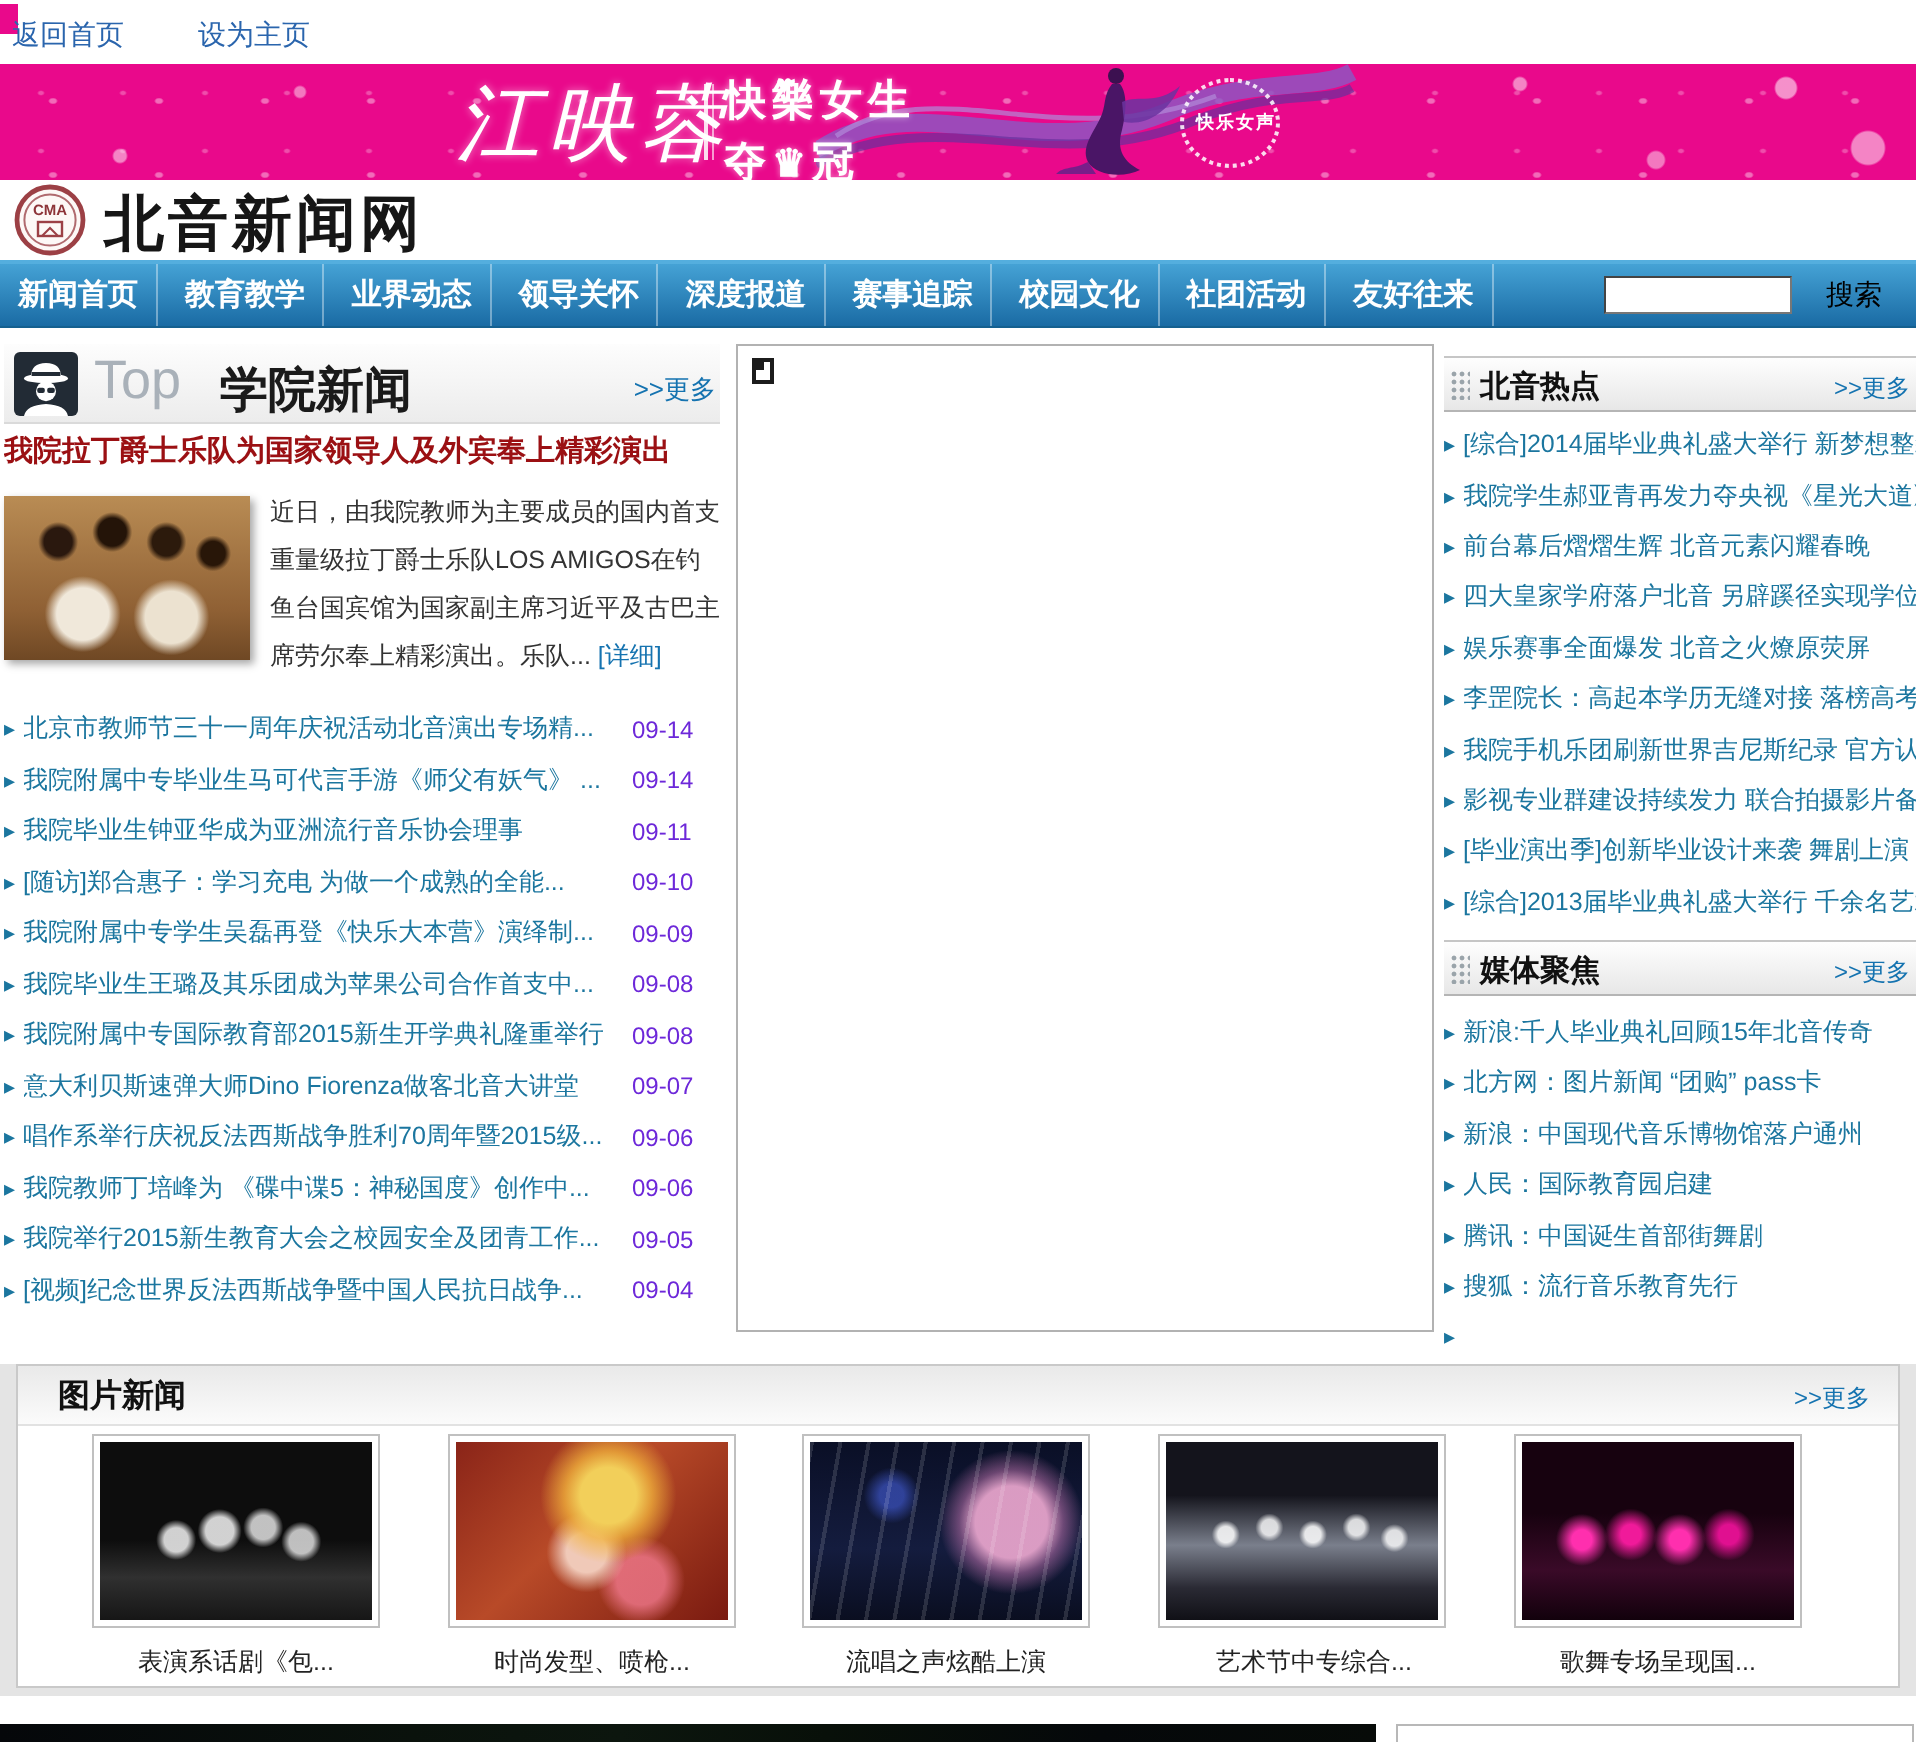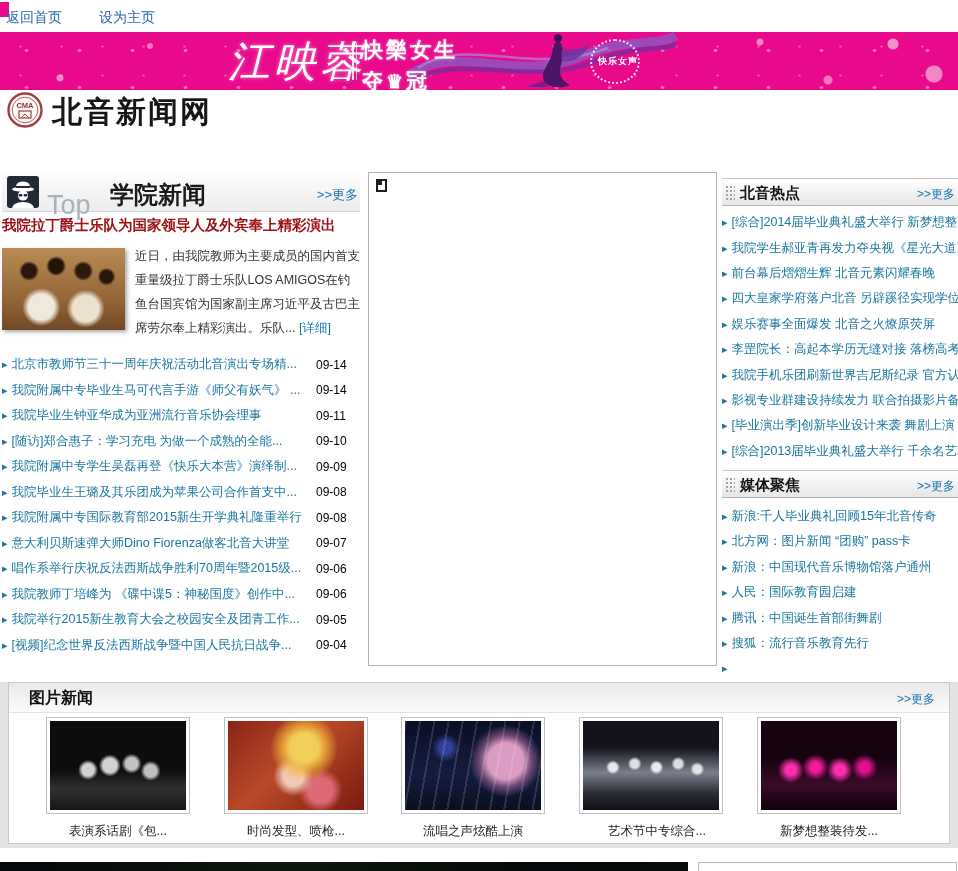--- a/index.html
+++ b/index.html
@@ -51,21 +51,21 @@
   .nav-item { display:inline-block; padding:0 9px; line-height:31px; font-size:15px; font-weight:bold; color:#fff;
     text-decoration:none; border-right:1px solid rgba(255,255,255,.38); cursor:pointer; }
   .search-input { position:absolute; right:62px; top:6px; width:94px; height:19px; border:1px solid #777;
     border-top-color:#444; border-left-color:#444; background:#fff; font-size:12px; padding:0 3px; }
   .search-btn { position:absolute; right:17px; top:7px; font-size:14px; color:#000; cursor:pointer; }
 
   
   .col-left { position:absolute; left:2px; top:172px; width:358px; height:492px; }
   .sec-head { position:relative; height:40px; background:linear-gradient(#fdfdfd, #ececec); border-bottom:1px solid #dadada; }
   .top-icon { position:absolute; left:5px; top:4px; }
-  .top-en { position:absolute; left:45px; top:18px; font-size:27px; color:#a9b1b9; }
+  .top-en { position:absolute; left:45px; top:3px; font-size:27px; color:#a9b1b9; }
   .top-cn { position:absolute; left:108px; top:7px; font-size:24px; font-weight:bold; color:#1a1a1a; }
   .more-link { font-size:13px; color:#1573b0; text-decoration:none; cursor:pointer; }
   .sec-head .more-link { position:absolute; right:2px; top:14px; }
   .headline { position:absolute; left:0; top:44px; width:358px; font-size:14.5px; font-weight:bold; color:#9b1013;
     white-space:nowrap; overflow:hidden; cursor:pointer; }
   .feat-img { position:absolute; left:0; top:76px; width:123px; height:82px; cursor:pointer;
     box-shadow:2px 2px 4px rgba(0,0,0,.35);
     background:
       radial-gradient(circle at 22% 28%, #2a180e 0 7px, transparent 10px),
       radial-gradient(circle at 44% 22%, #241408 0 7px, transparent 10px),
@@ -73,21 +73,21 @@
       radial-gradient(circle at 85% 35%, #281608 0 6px, transparent 9px),
       radial-gradient(circle at 32% 72%, #f0e8da 0 13px, transparent 19px),
       radial-gradient(circle at 68% 74%, #ece2d0 0 13px, transparent 19px),
       linear-gradient(#b98c54, #8f6034 70%, #6f4824); }
   .feat-text { position:absolute; left:133px; top:72px; width:226px; font-size:12.5px; color:#333; line-height:24px; }
   .detail-link { color:#1573b0; text-decoration:none; cursor:pointer; }
   .news-list { position:absolute; left:0; top:180px; width:358px; list-style:none; }
   .news-item { height:25.5px; display:flex; align-items:center; }
   .bullet { color:#1b769f; font-size:11px; margin-right:4px; flex:none; }
   .news-link { flex:1; font-size:12.5px; color:#1b769f; text-decoration:none; white-space:nowrap; overflow:hidden; cursor:pointer; }
-  .news-date { flex:none; width:44px; font-size:12px; color:#000000; text-align:left; margin-left:8px; }
+  .news-date { flex:none; width:44px; font-size:12px; color:#6d28d9; text-align:left; margin-left:8px; }
 
   
   .mid-box { position:absolute; left:368px; top:172px; width:349px; height:494px; background:#fff; border:1px solid #b2b2b2; }
   .broken-img { position:absolute; left:7px; top:6px; width:11px; height:13px; border:2px solid #1c1c1c; background:#fff; }
   .broken-img:before { content:""; position:absolute; left:0; top:0; width:4px; height:4px; background:#1c1c1c; display:block; }
 
   
   .col-right { position:absolute; left:722px; top:172px; width:236px; }
   .side-head { position:relative; height:28px; background:linear-gradient(#fefefe, #e7e7e7);
     border-top:1px solid #c6c6c6; border-bottom:1px solid #b5b5b5; }
@@ -191,20 +191,33 @@
     <svg class="seal" width="36" height="36" viewBox="0 0 36 36">
       <circle cx="18" cy="18" r="16.5" fill="#fdf8f6" stroke="#9c4045" stroke-width="2.4"></circle>
       <circle cx="18" cy="18" r="12.8" fill="none" stroke="#b06a6e" stroke-width="1"></circle>
       <text x="18" y="15.5" font-size="7.5" font-weight="bold" fill="#8d3438" text-anchor="middle">CMA</text>
       <rect x="12" y="19" width="12" height="7" fill="none" stroke="#9c4045" stroke-width="1.2"></rect>
       <path d="M14,26 l4,-4 4,4" stroke="#9c4045" stroke-width="1" fill="none"></path>
     </svg>
     <span class="site-name">北音新闻网</span>
   </div>
 
+  <div class="nav">
+    <a class="nav-item">新闻首页</a>
+    <a class="nav-item">教育教学</a>
+    <a class="nav-item">业界动态</a>
+    <a class="nav-item">领导关怀</a>
+    <a class="nav-item">深度报道</a>
+    <a class="nav-item">赛事追踪</a>
+    <a class="nav-item">校园文化</a>
+    <a class="nav-item">社团活动</a>
+    <a class="nav-item">友好往来</a>
+    <input class="search-input" type="text" value="" style="">
+    <a class="search-btn">搜索</a>
+  </div>
 
   <div class="col-left">
     <div class="sec-head">
       <svg class="top-icon" width="32" height="32" viewBox="0 0 32 32">
         <rect width="32" height="32" rx="3" fill="#222b35"></rect>
         <path d="M8.5,12.5 Q8.5,5.5 16,5.5 Q23.5,5.5 23.5,12.5 Z" fill="#fff"></path>
         <ellipse cx="16" cy="13.2" rx="11" ry="2.4" fill="#fff"></ellipse>
         <rect x="8.8" y="10" width="14.4" height="2" fill="#222b35"></rect>
         <circle cx="16" cy="19.6" r="5" fill="#fff"></circle>
         <rect x="11.6" y="17.9" width="3.8" height="2.6" rx="1" fill="#222b35"></rect>
@@ -388,19 +401,19 @@
     <div class="thumb t4">
         <div class="thumb-img ph4"></div>
       </div>
     <div class="thumb t5">
         <div class="thumb-img ph5"></div>
       </div>
     <a class="caption c1">表演系话剧《包...</a>
     <a class="caption c2">时尚发型、喷枪...</a>
     <a class="caption c3">流唱之声炫酷上演</a>
     <a class="caption c4">艺术节中专综合...</a>
-    <a class="caption c5">新梦想整装待发...</a>
+    <a class="caption c5">歌舞专场呈现国...</a>
   </div>
 
   <div class="bottom-img"></div>
   <div class="bottom-box"></div>
 
 </div>
 
 </body></html>

